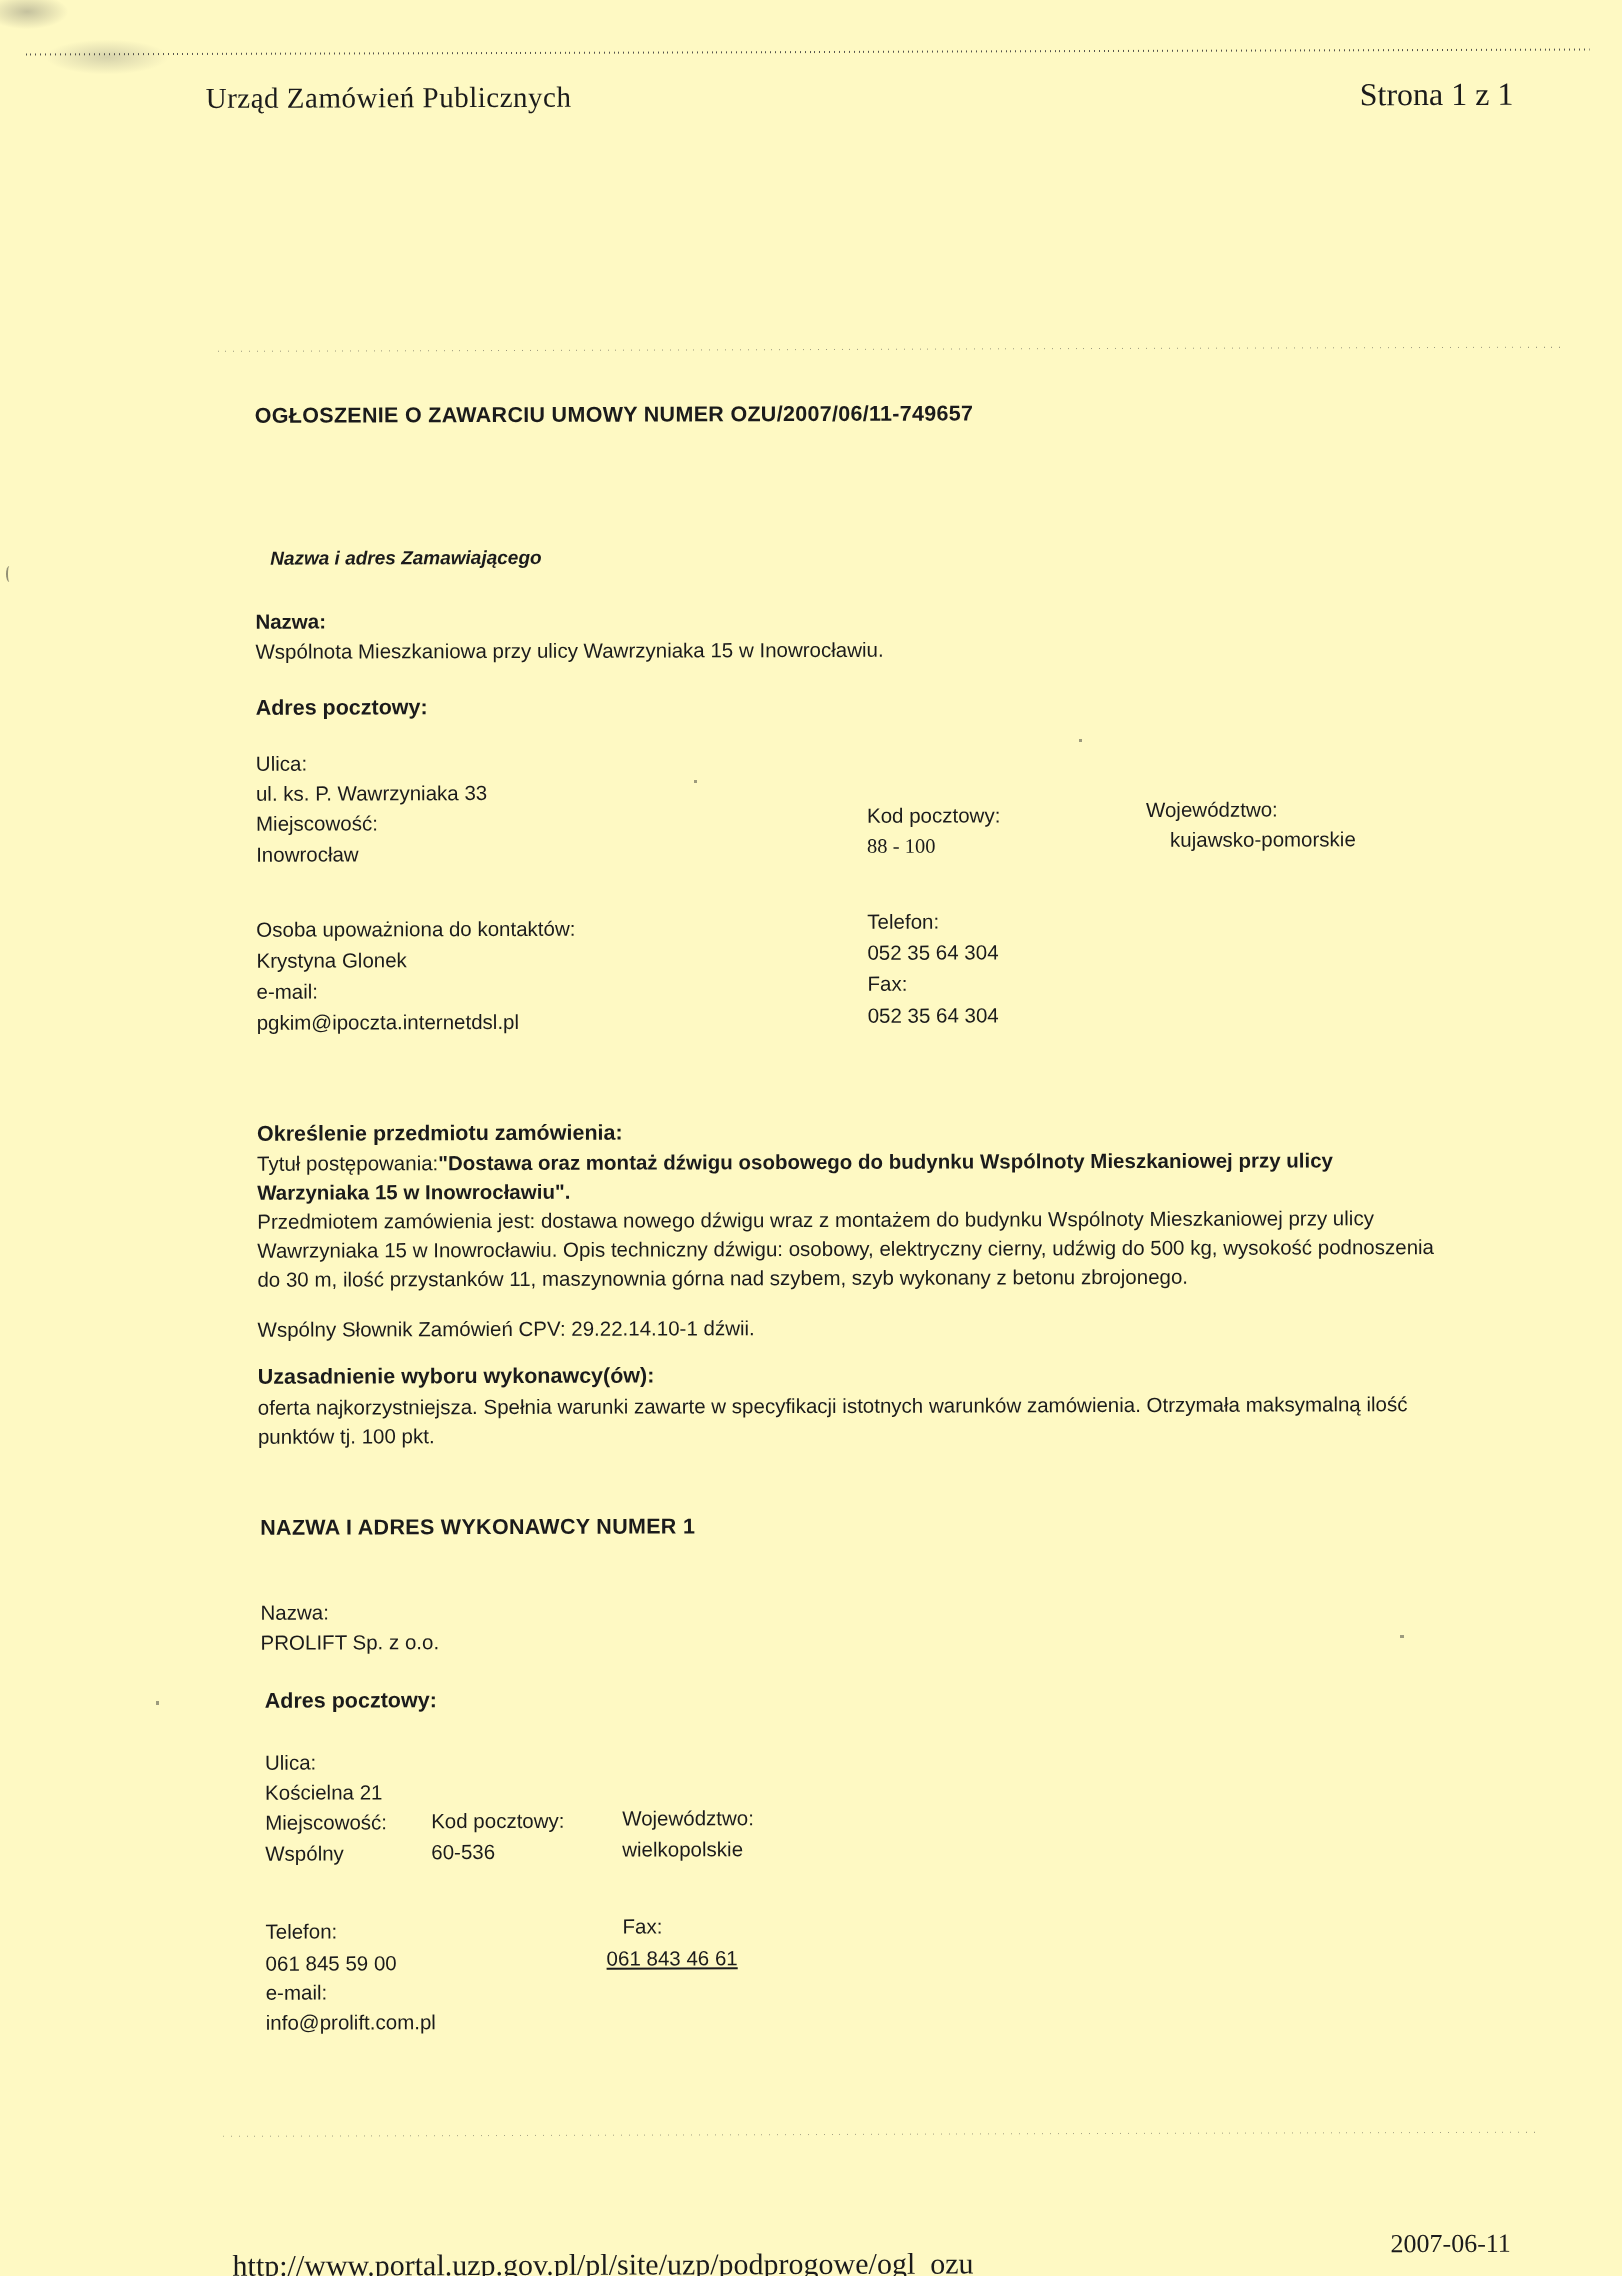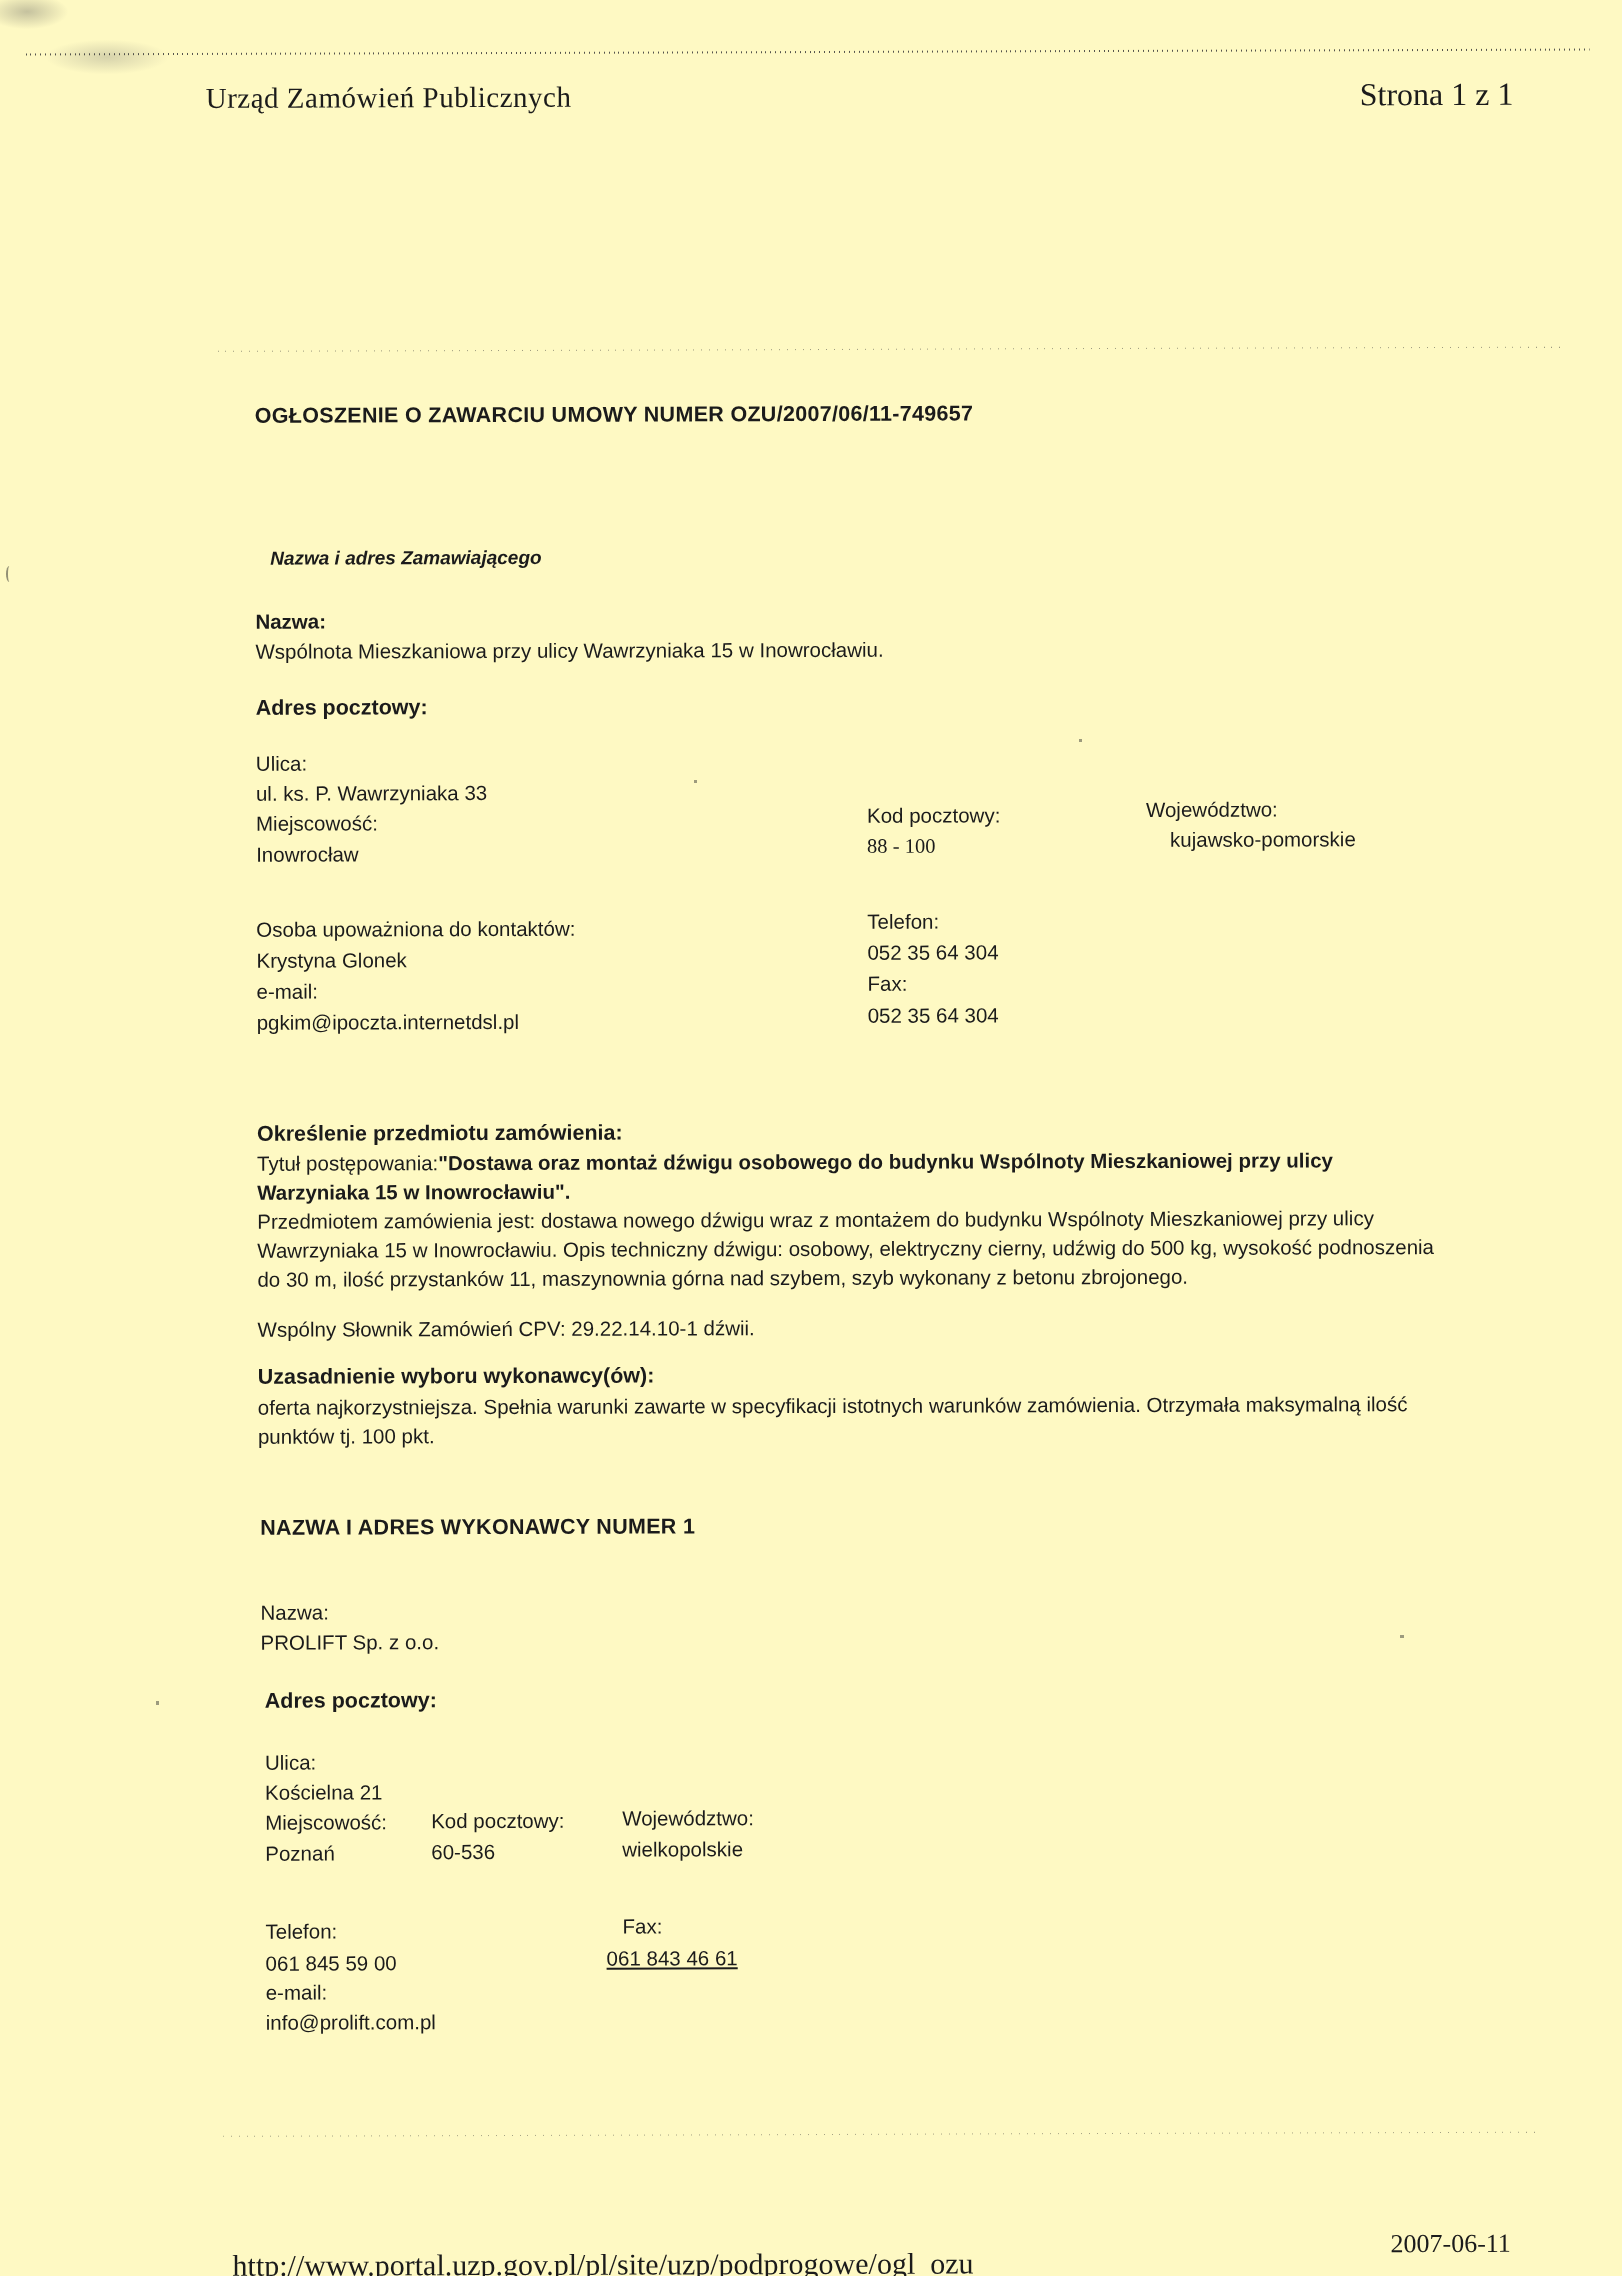--- a/index.html
+++ b/index.html
@@ -154,21 +154,21 @@
 
     <div id="co-h" class="t b">NAZWA I ADRES WYKONAWCY NUMER 1</div>
     <div id="co-nl" class="t">Nazwa:</div>
     <div id="co-nv" class="t">PROLIFT Sp. z o.o.</div>
     <div id="co-ah" class="t b">Adres pocztowy:</div>
     <div id="co-sl" class="t">Ulica:</div>
     <div id="co-sv" class="t">Kościelna 21</div>
     <div id="co-cl" class="t">Miejscowość:</div>
     <div id="co-pcl" class="t">Kod pocztowy:</div>
     <div id="co-wl" class="t">Województwo:</div>
-    <div id="co-cv" class="t">Poznań</div>
+    <div id="co-cv" class="t">Wspólny</div>
     <div id="co-pcv" class="t">60-536</div>
     <div id="co-wv" class="t">wielkopolskie</div>
     <div id="co-tl" class="t">Telefon:</div>
     <div id="co-tv" class="t">061 845 59 00</div>
     <div id="co-fl" class="t">Fax:</div>
     <div id="co-fv" class="t">061 843 46 61</div>
     <div id="co-el" class="t">e-mail:</div>
     <div id="co-ev" class="t">info@prolift.com.pl</div>
 
     <div id="rule-bot" class="rule"></div>

